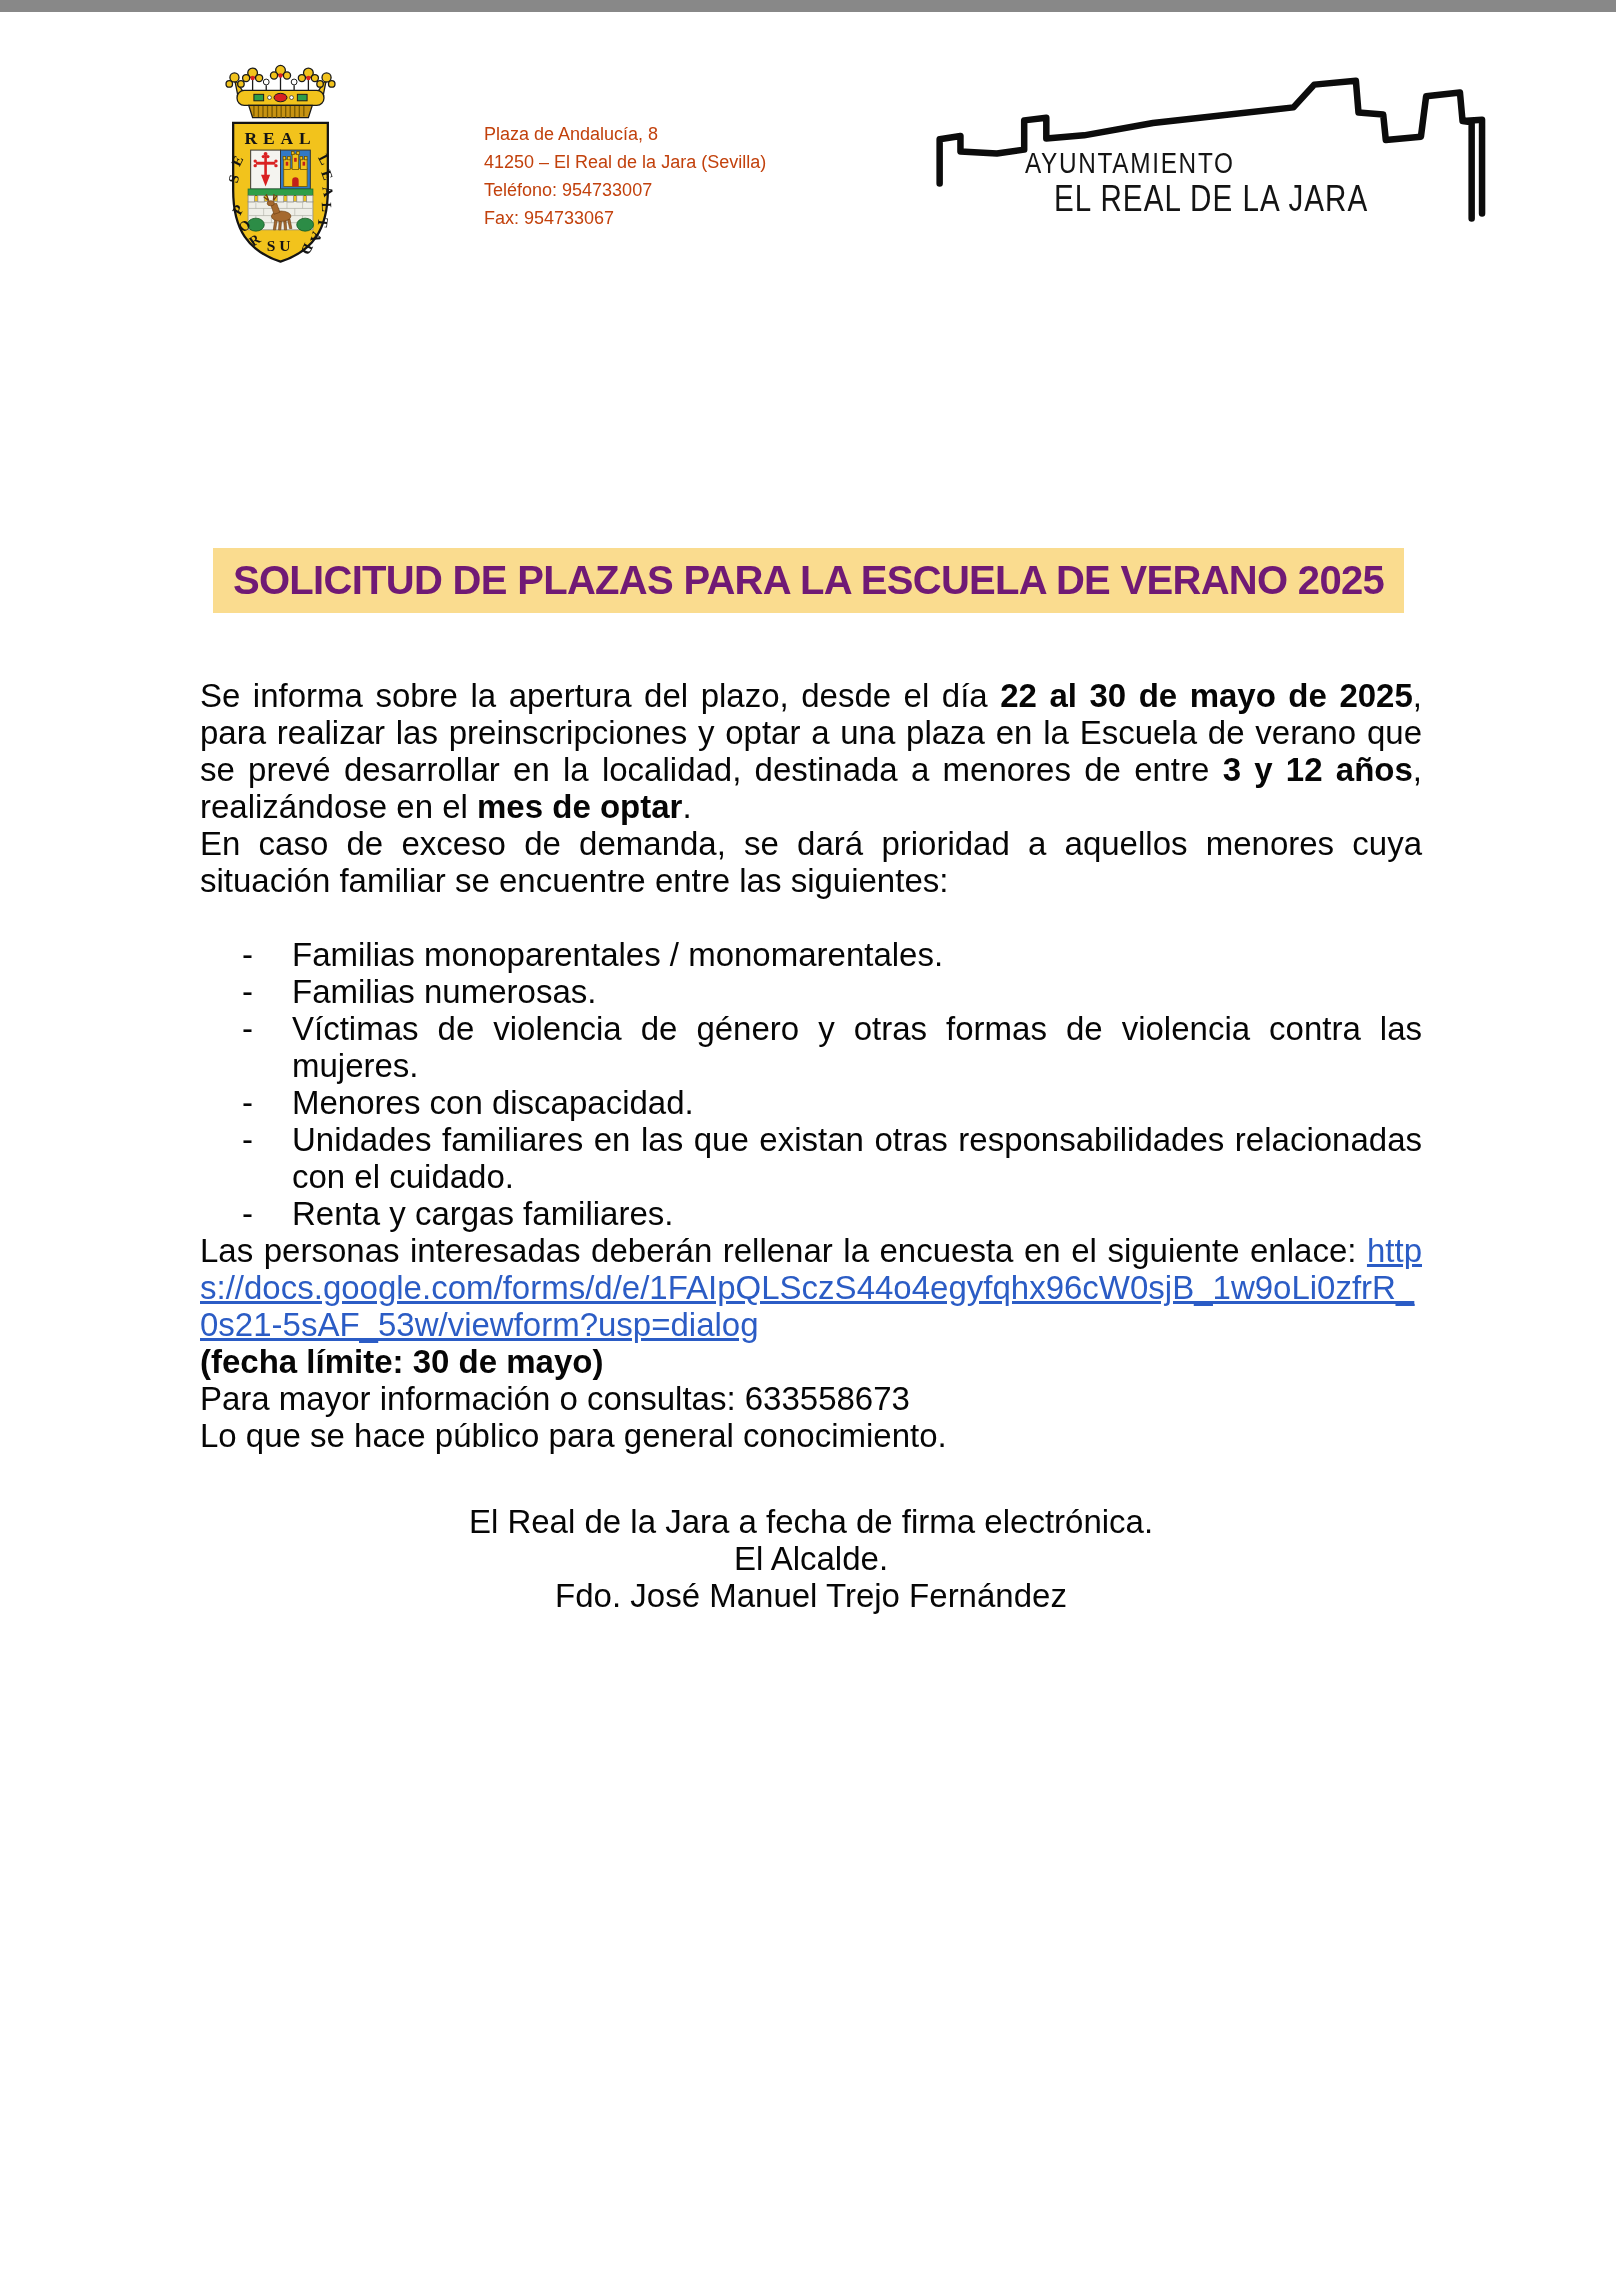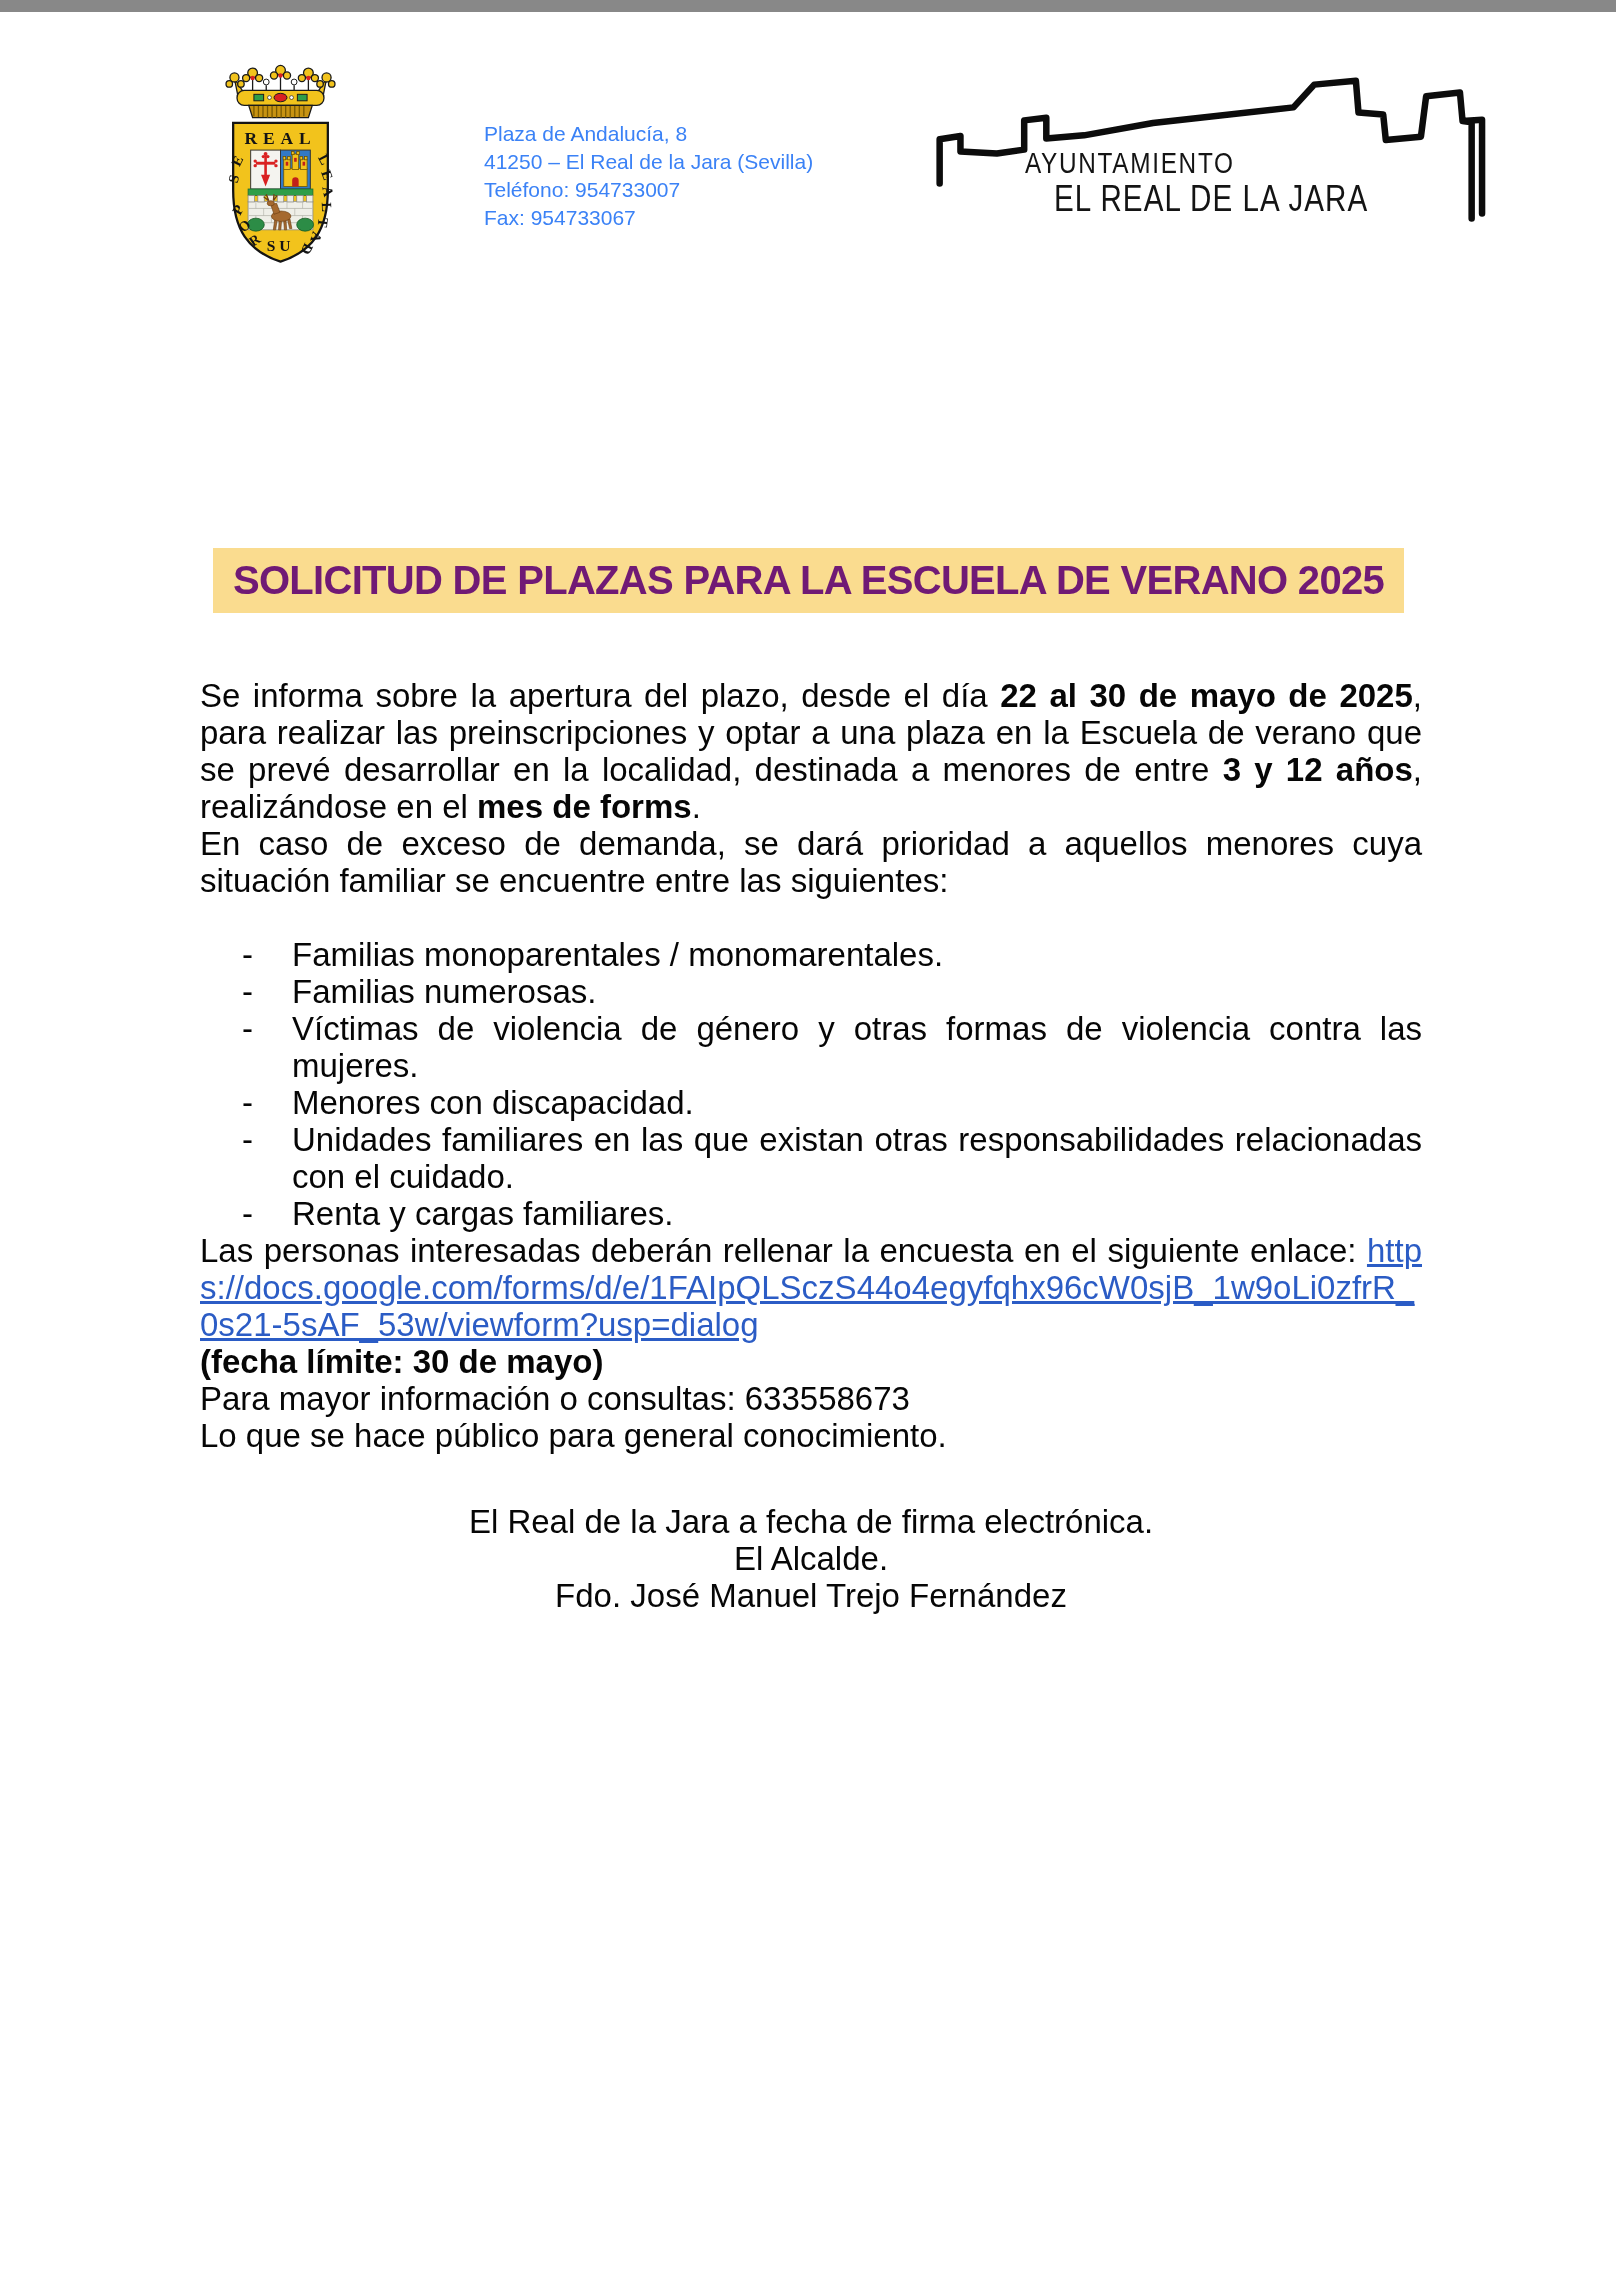--- a/index.html
+++ b/index.html
@@ -4,21 +4,21 @@
 <style>
   html,body { margin:0; padding:0; background:#888; }
   .page {
     position:relative; width:1617px; height:2284px; background:#ffffff;
     font-family:"Liberation Sans", sans-serif; color:#000;
     margin:12px auto; overflow:hidden;
   }
 
   
   .crest { position:absolute; left:215px; top:52px; width:131px; height:202px; }
-  .address { position:absolute; left:484px; top:108px; font-size:21px; line-height:28px; color:#3b82f6; }
+  .address { position:absolute; left:484px; top:108px; font-size:18px; line-height:28px; color:#c2410c; }
   .logo { position:absolute; left:929px; top:44px; width:565px; height:173px; }
   .logo svg { position:absolute; left:0; top:0; width:565px; height:173px; }
   .logo-l1 { position:absolute; left:96px; top:91px; font-size:29px; letter-spacing:2px;
              transform:scaleX(.84); transform-origin:left top; white-space:nowrap; color:#141414; }
   .logo-l2 { position:absolute; left:125px; top:122px; font-size:37px; letter-spacing:1.3px;
              transform:scaleX(.8); transform-origin:left top; white-space:nowrap; color:#141414; }
 
   
   .banner { position:absolute; left:200px; top:319px; width:1214px; height:205px; background:#000;
             display:flex; align-items:center; justify-content:center; }
@@ -182,21 +182,21 @@
     <div class="logo-l1">AYUNTAMIENTO</div>
     <div class="logo-l2">EL REAL DE LA JARA</div>
   </div>
 
   <div class="subtitle">
     <span>SOLICITUD DE PLAZAS PARA LA ESCUELA DE VERANO 2025</span>
   </div>
 
   <div class="doc">
 
-    <p class="just"><span>Se informa sobre la apertura del plazo, desde el día </span><b>22 al 30 de mayo de 2025</b><span>, para realizar las preinscripciones y optar a una plaza en la Escuela de verano que se prevé desarrollar en la localidad, destinada a menores de entre </span><b>3 y 12 años</b><span>, realizándose en el </span><b>mes de forms</b><span>.</span></p>
+    <p class="just"><span>Se informa sobre la apertura del plazo, desde el día </span><b>22 al 30 de mayo de 2025</b><span>, para realizar las preinscripciones y optar a una plaza en la Escuela de verano que se prevé desarrollar en la localidad, destinada a menores de entre </span><b>3 y 12 años</b><span>, realizándose en el </span><b>mes de optar</b><span>.</span></p>
 
     <p class="just mt57">En caso de exceso de demanda, se dará prioridad a aquellos menores cuya situación familiar se encuentre entre las siguientes:</p>
 
     <div class="list">
       <div class="li">
         <span class="dash">-</span>
         <span class="txt">Familias monoparentales / monomarentales.</span>
       </div>
       <div class="li">
         <span class="dash">-</span>

